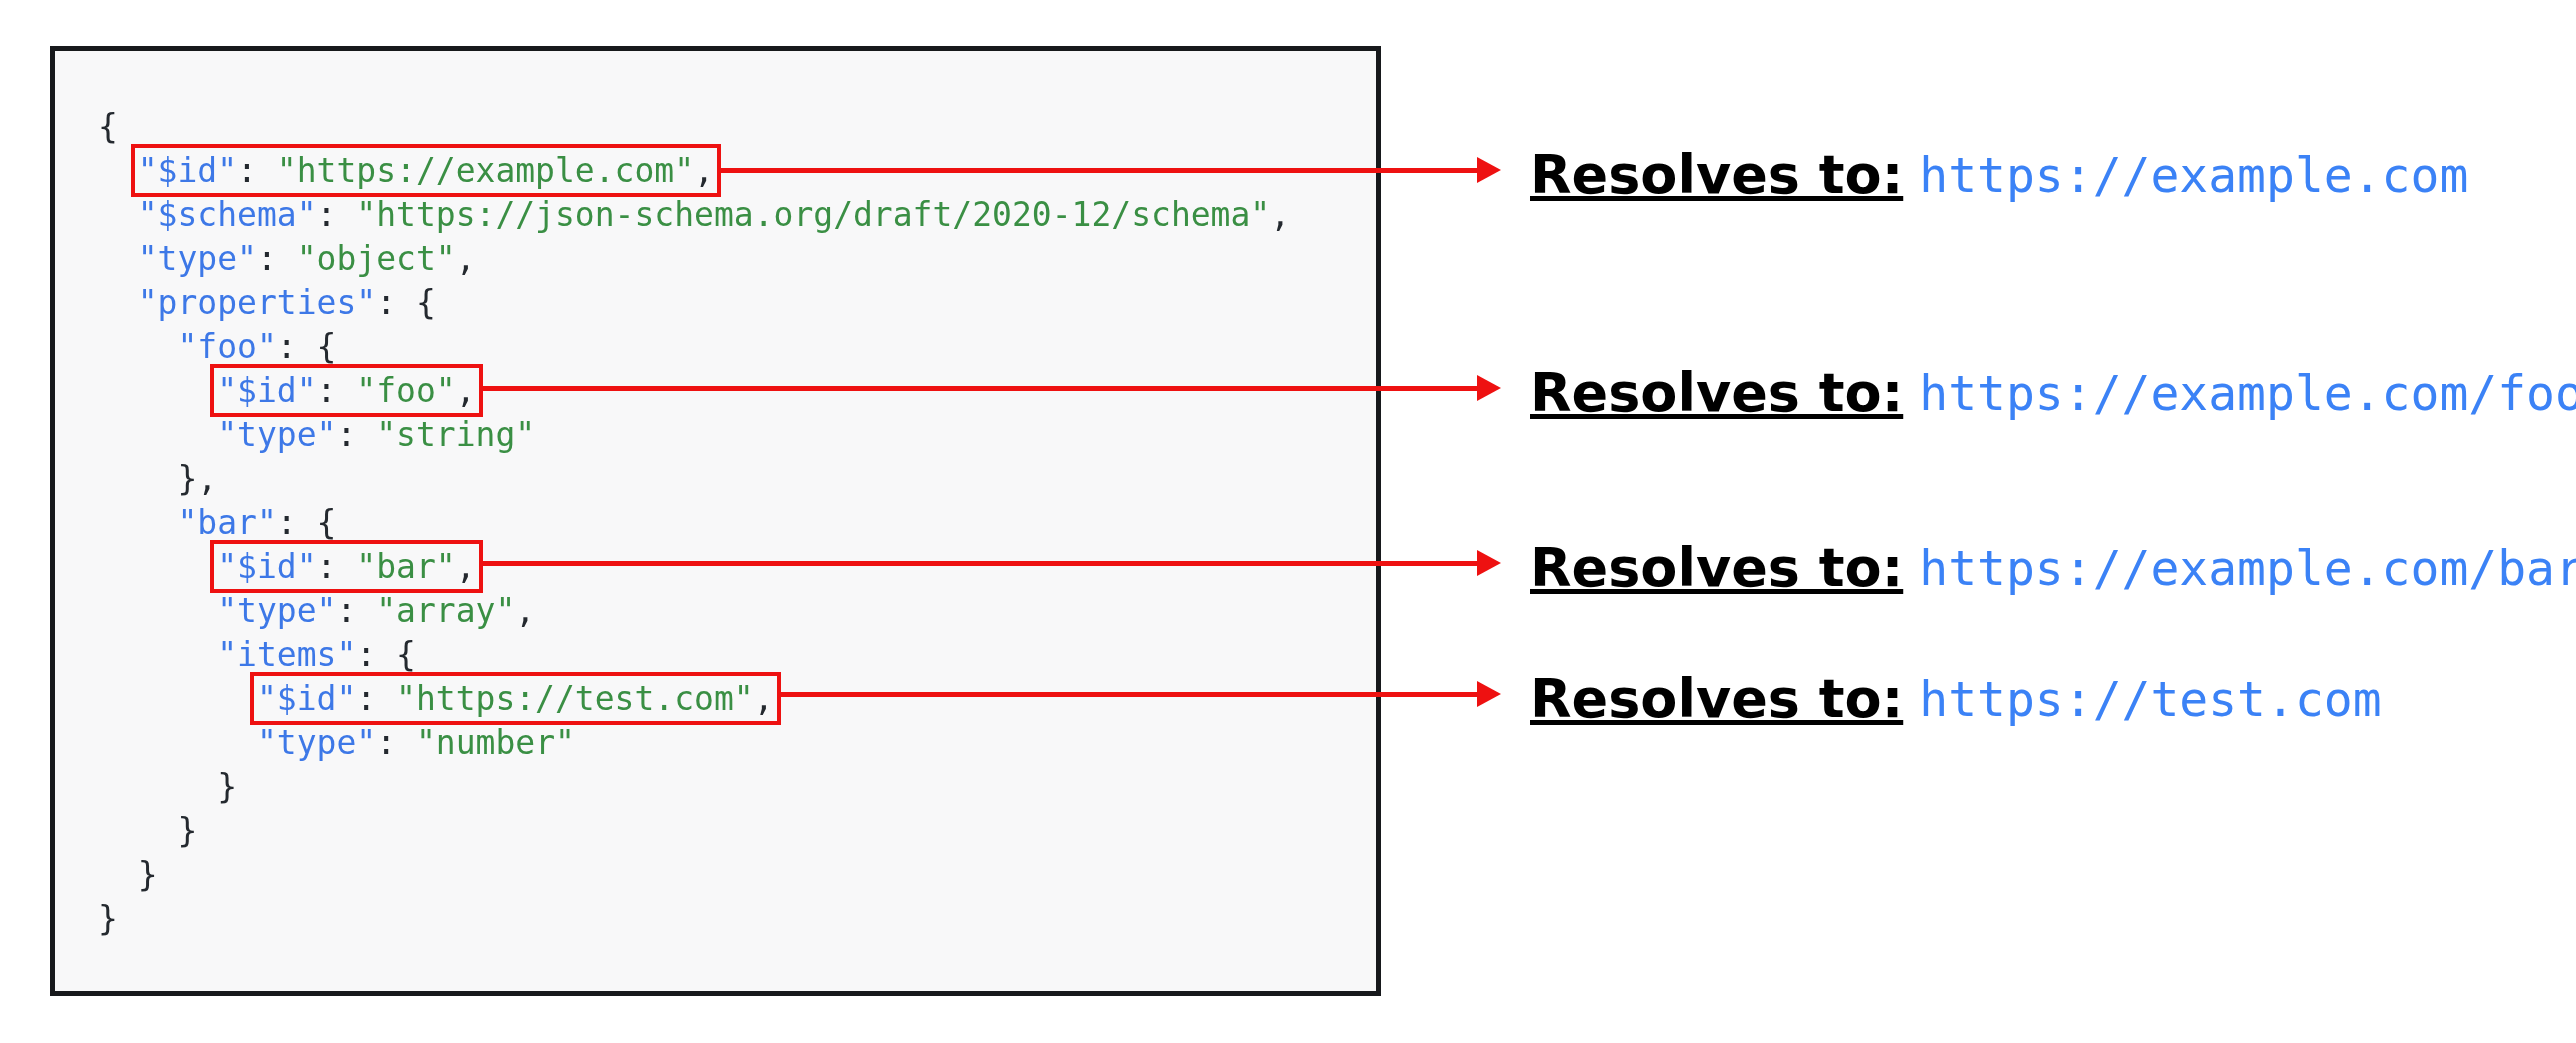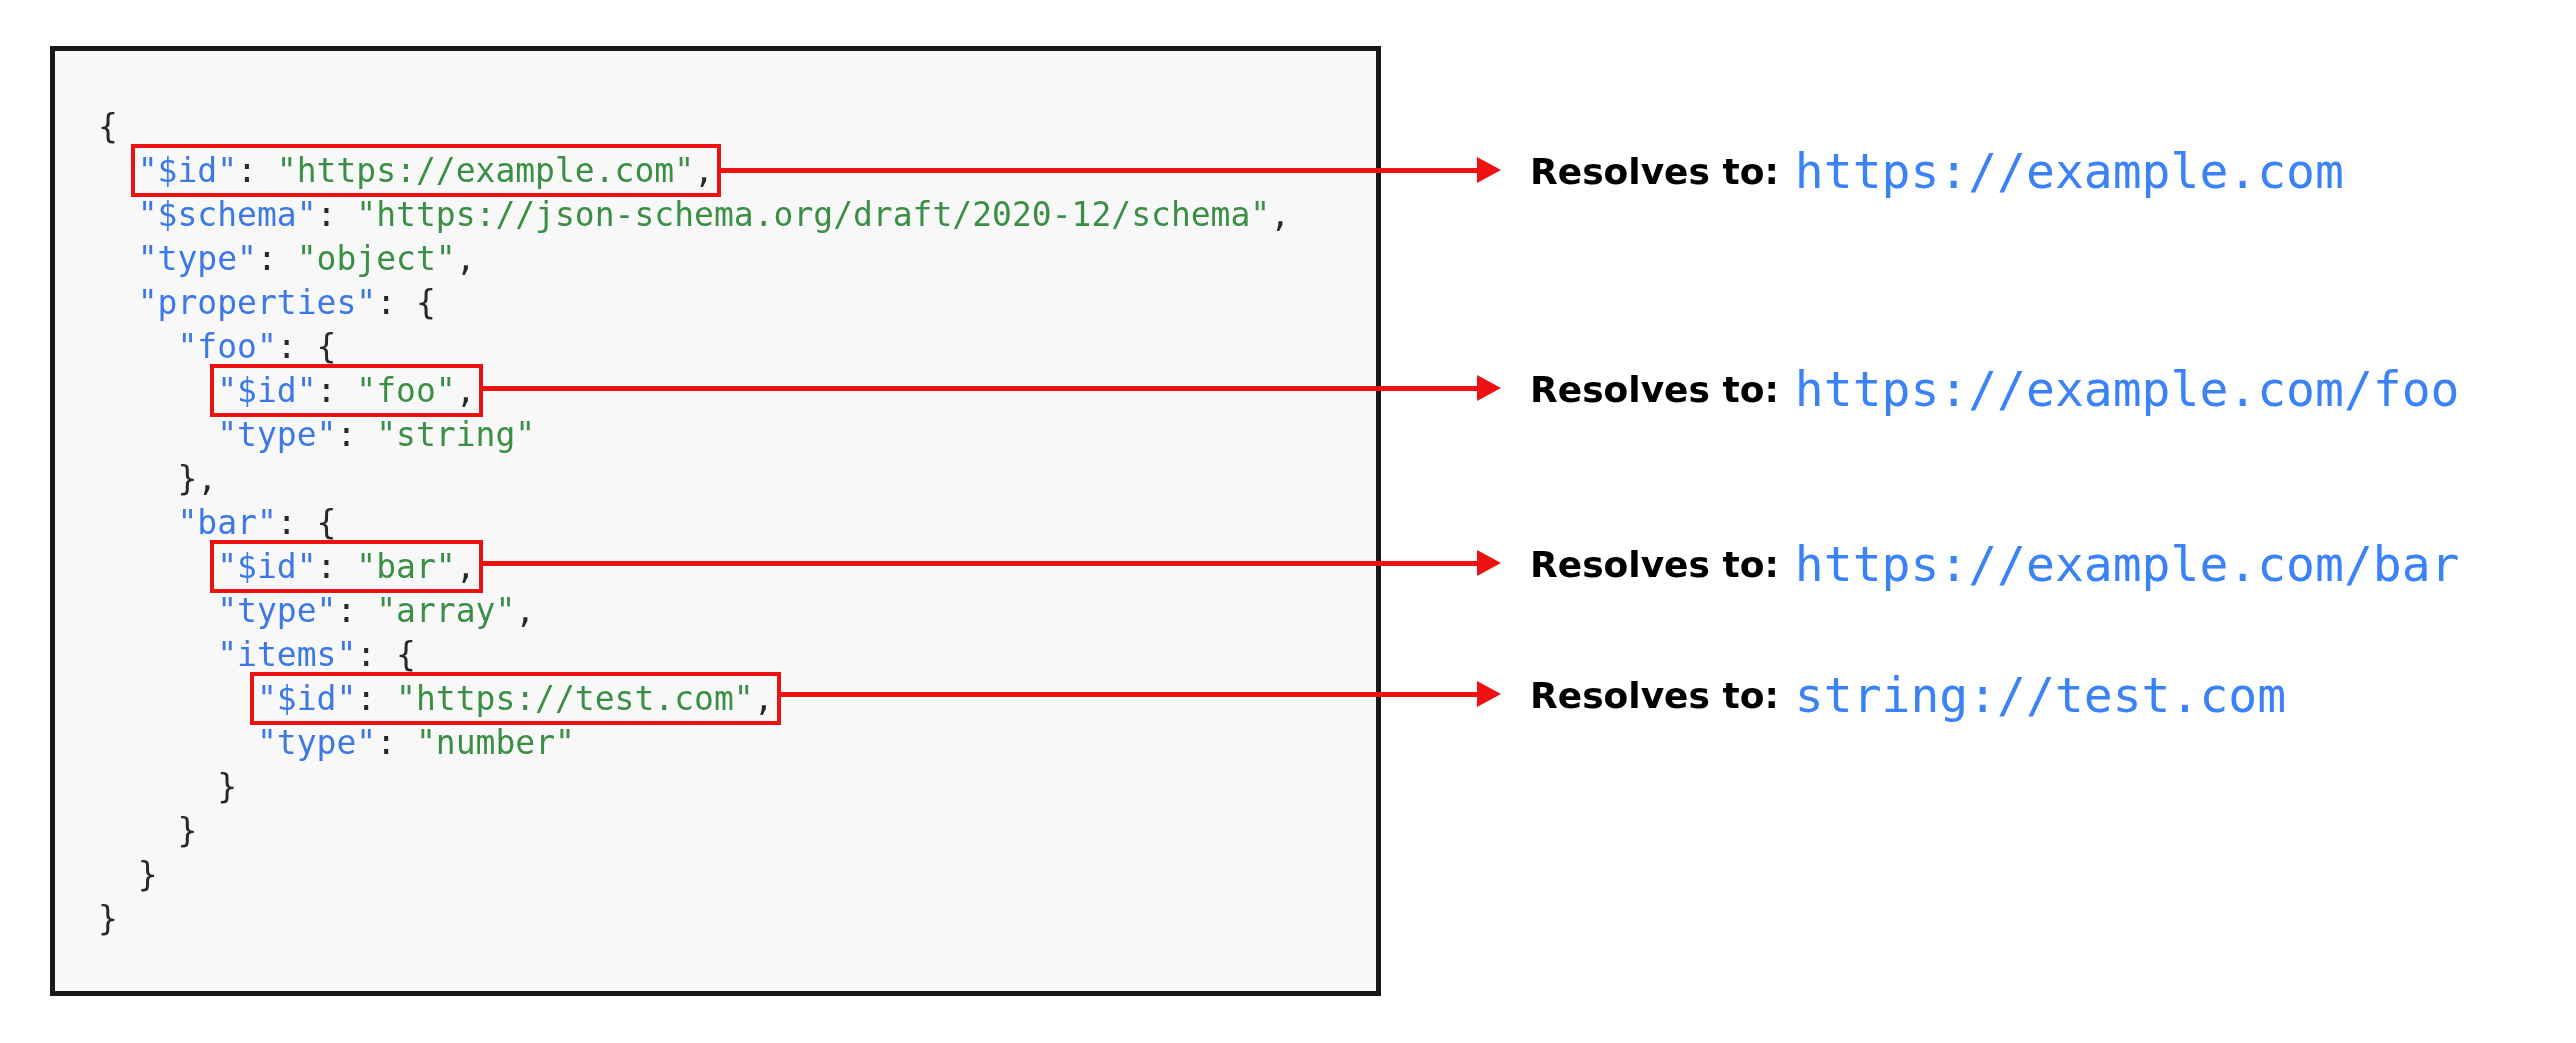--- a/index.html
+++ b/index.html
@@ -71,22 +71,23 @@
     position: absolute;
     left: 1530px;
     display: flex;
     align-items: center;
     gap: 16px;
     white-space: nowrap;
   }
   .resolves-label {
     font-family: "DejaVu Sans", sans-serif;
     font-weight: bold;
-    font-size: 36px;
+    font-size: 54px;
     color: #000000;
+    text-decoration: underline;
   }
   .resolved-url {
     font-family: "DejaVu Sans Mono", monospace;
     font-size: 48px;
     color: #3b82f6;
   }
 </style>
 </head>
 <body>
 
@@ -103,21 +104,21 @@
   <div class="annotation-row" style="top: 361px;">
     <span class="resolves-label">Resolves to:</span>
       <span class="resolved-url">https://example.com/foo</span>
   </div>
   <div class="annotation-row" style="top: 536px;">
     <span class="resolves-label">Resolves to:</span>
       <span class="resolved-url">https://example.com/bar</span>
   </div>
   <div class="annotation-row" style="top: 667px;">
     <span class="resolves-label">Resolves to:</span>
-      <span class="resolved-url">string://test.com</span>
+      <span class="resolved-url">https://test.com</span>
   </div>
 
 <div class="arrow" style="left: 719px; top: 157px; width: 782px;">
       <div class="shaft"></div>
       <div class="head"></div>
     </div>
     <div class="arrow" style="left: 481px; top: 375px; width: 1020px;">
       <div class="shaft"></div>
       <div class="head"></div>
     </div>

